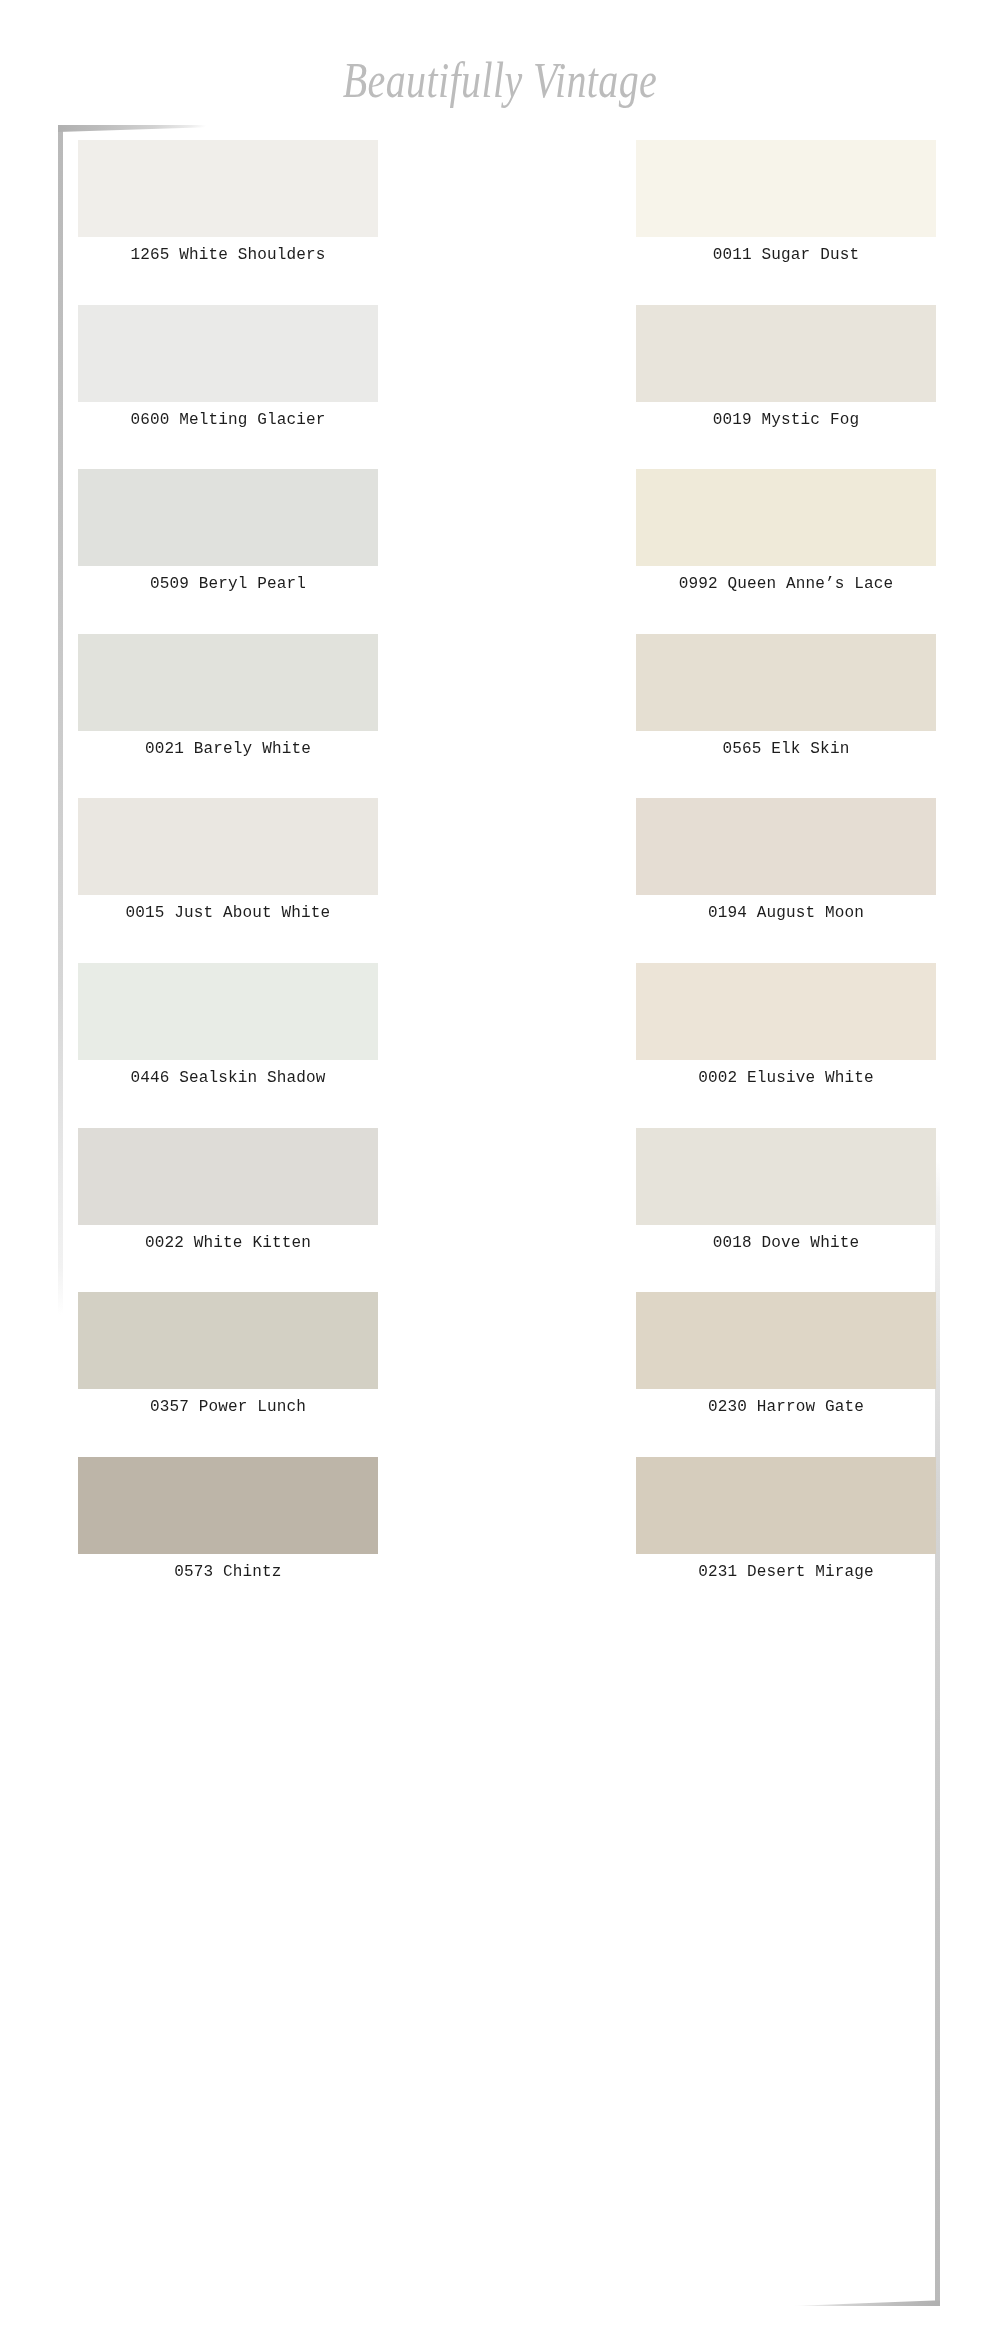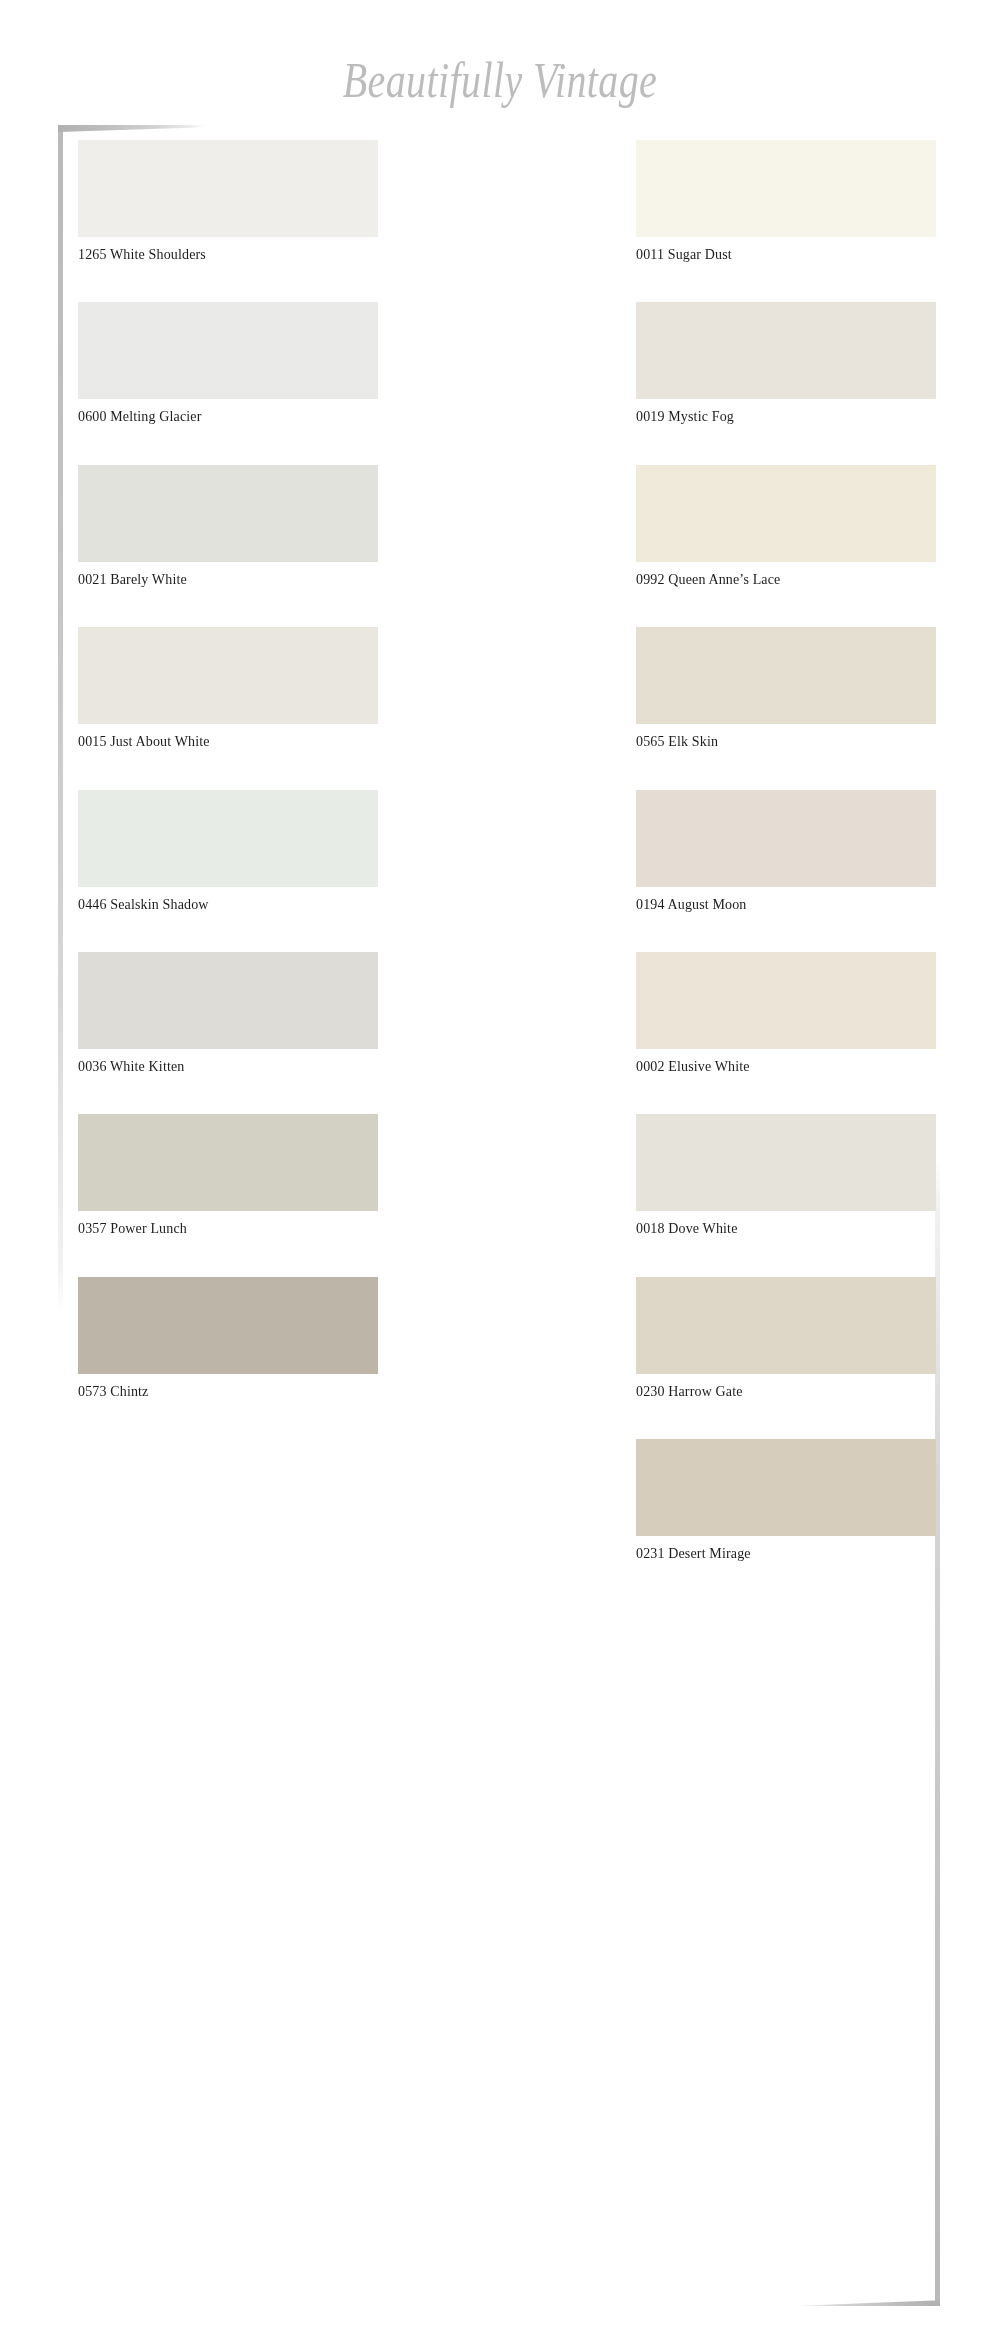--- a/index.html
+++ b/index.html
@@ -108,28 +108,29 @@
     margin-bottom: 40px;
   }
   .swatch-cell:last-child { margin-bottom: 4px; }
 
   .chip {
     width: 300px;
     height: 97px;
     display: block;
   }
   .chip-label {
-    font-family: Liberation Serif, serif;
-    font-size: 14px;
+    font-family: Liberation Mono, monospace;
+    font-size: 16px;
     font-weight: 400;
     color: #1d1d1d;
     letter-spacing: 0.15px;
     margin-top: 10px;
     line-height: 1.1;
     white-space: nowrap;
+    text-align: center;
   }
 </style>
 </head>
 <body>
 
 <div class="title">Beautifully Vintage</div>
 
 <div class="corner-tl">
   <div class="vbar"></div>
   <div class="hbar"></div>
@@ -144,34 +145,38 @@
   <div class="col" id="left-col">
       <div class="swatch-cell">
         <div class="chip" style="background: rgb(240, 238, 234);"></div>
         <div class="chip-label">1265 White Shoulders</div>
       </div>
       <div class="swatch-cell">
         <div class="chip" style="background: rgb(234, 234, 232);"></div>
         <div class="chip-label">0600 Melting Glacier</div>
       </div>
       <div class="swatch-cell">
+        <div class="chip" style="background: rgb(224, 225, 221);"></div>
+        <div class="chip-label">0509 Beryl Pearl</div>
+      </div>
+      <div class="swatch-cell">
         <div class="chip" style="background: rgb(225, 226, 220);"></div>
         <div class="chip-label">0021 Barely White</div>
       </div>
       <div class="swatch-cell">
         <div class="chip" style="background: rgb(234, 231, 225);"></div>
         <div class="chip-label">0015 Just About White</div>
       </div>
       <div class="swatch-cell">
         <div class="chip" style="background: rgb(232, 236, 230);"></div>
         <div class="chip-label">0446 Sealskin Shadow</div>
       </div>
       <div class="swatch-cell">
         <div class="chip" style="background: rgb(222, 220, 215);"></div>
-        <div class="chip-label">0036 White Kitten</div>
+        <div class="chip-label">0022 White Kitten</div>
       </div>
       <div class="swatch-cell">
         <div class="chip" style="background: rgb(211, 208, 196);"></div>
         <div class="chip-label">0357 Power Lunch</div>
       </div>
       <div class="swatch-cell">
         <div class="chip" style="background: rgb(189, 181, 168);"></div>
         <div class="chip-label">0573 Chintz</div>
       </div>
     </div>

